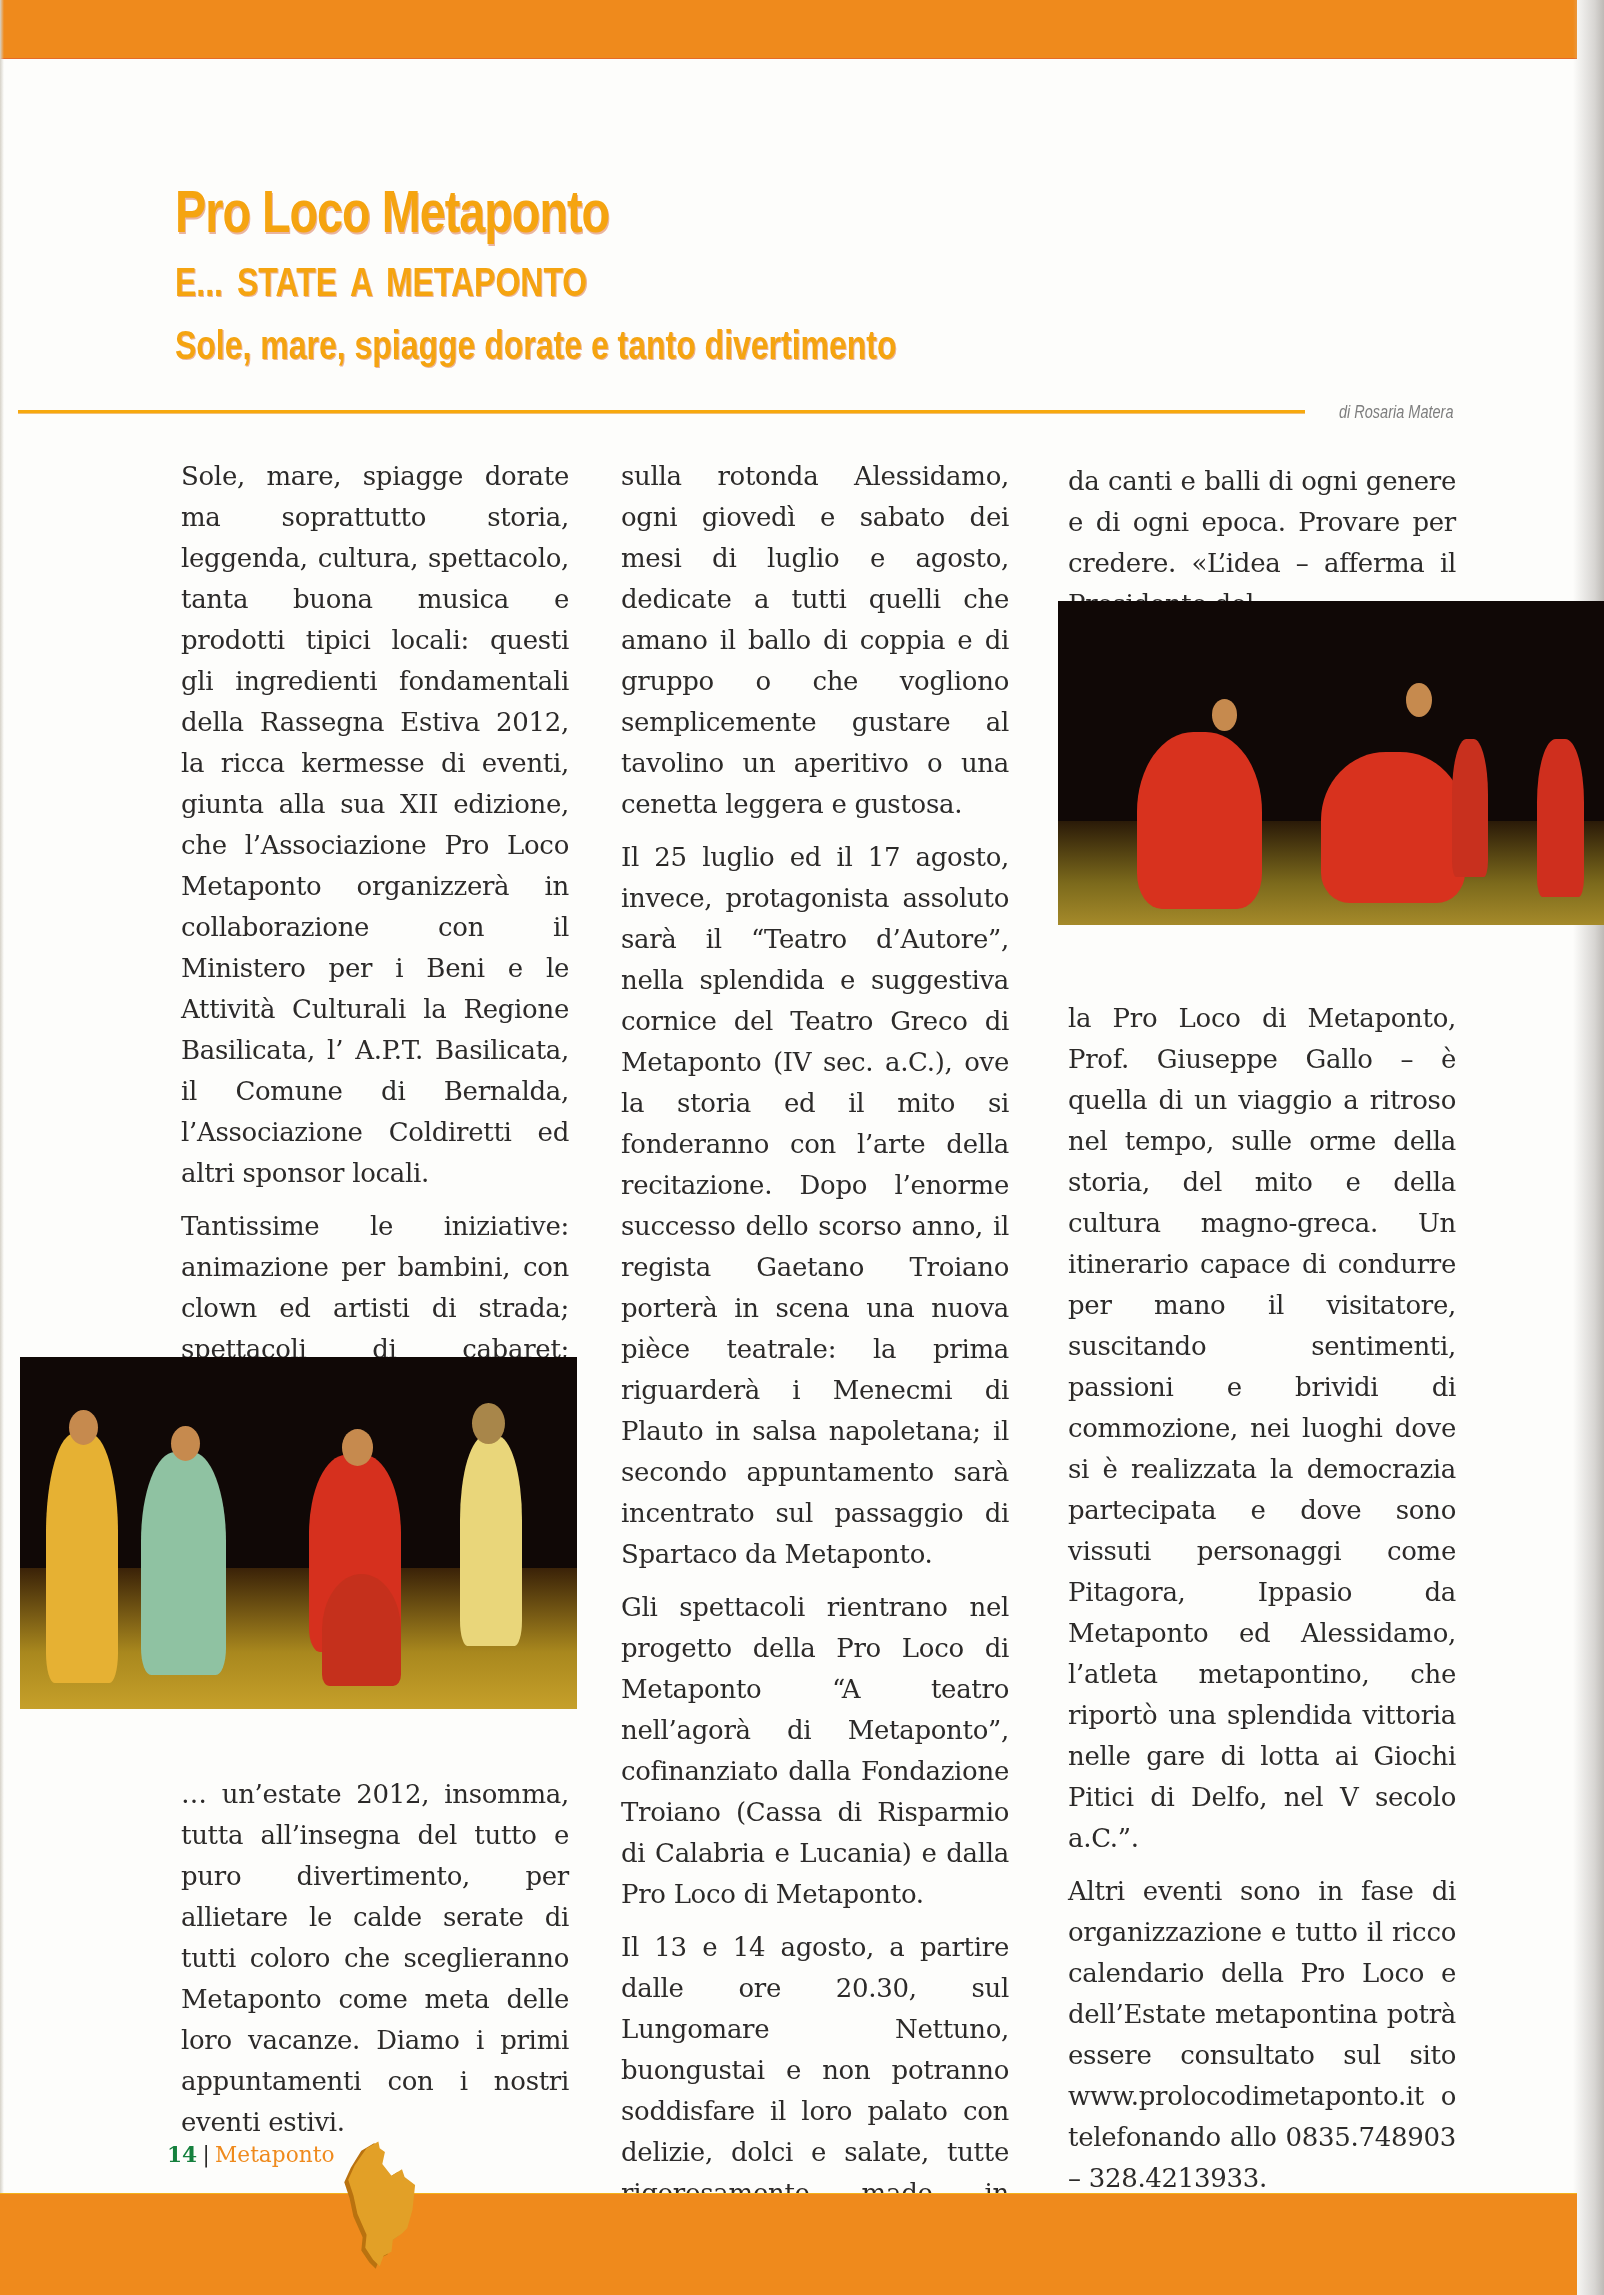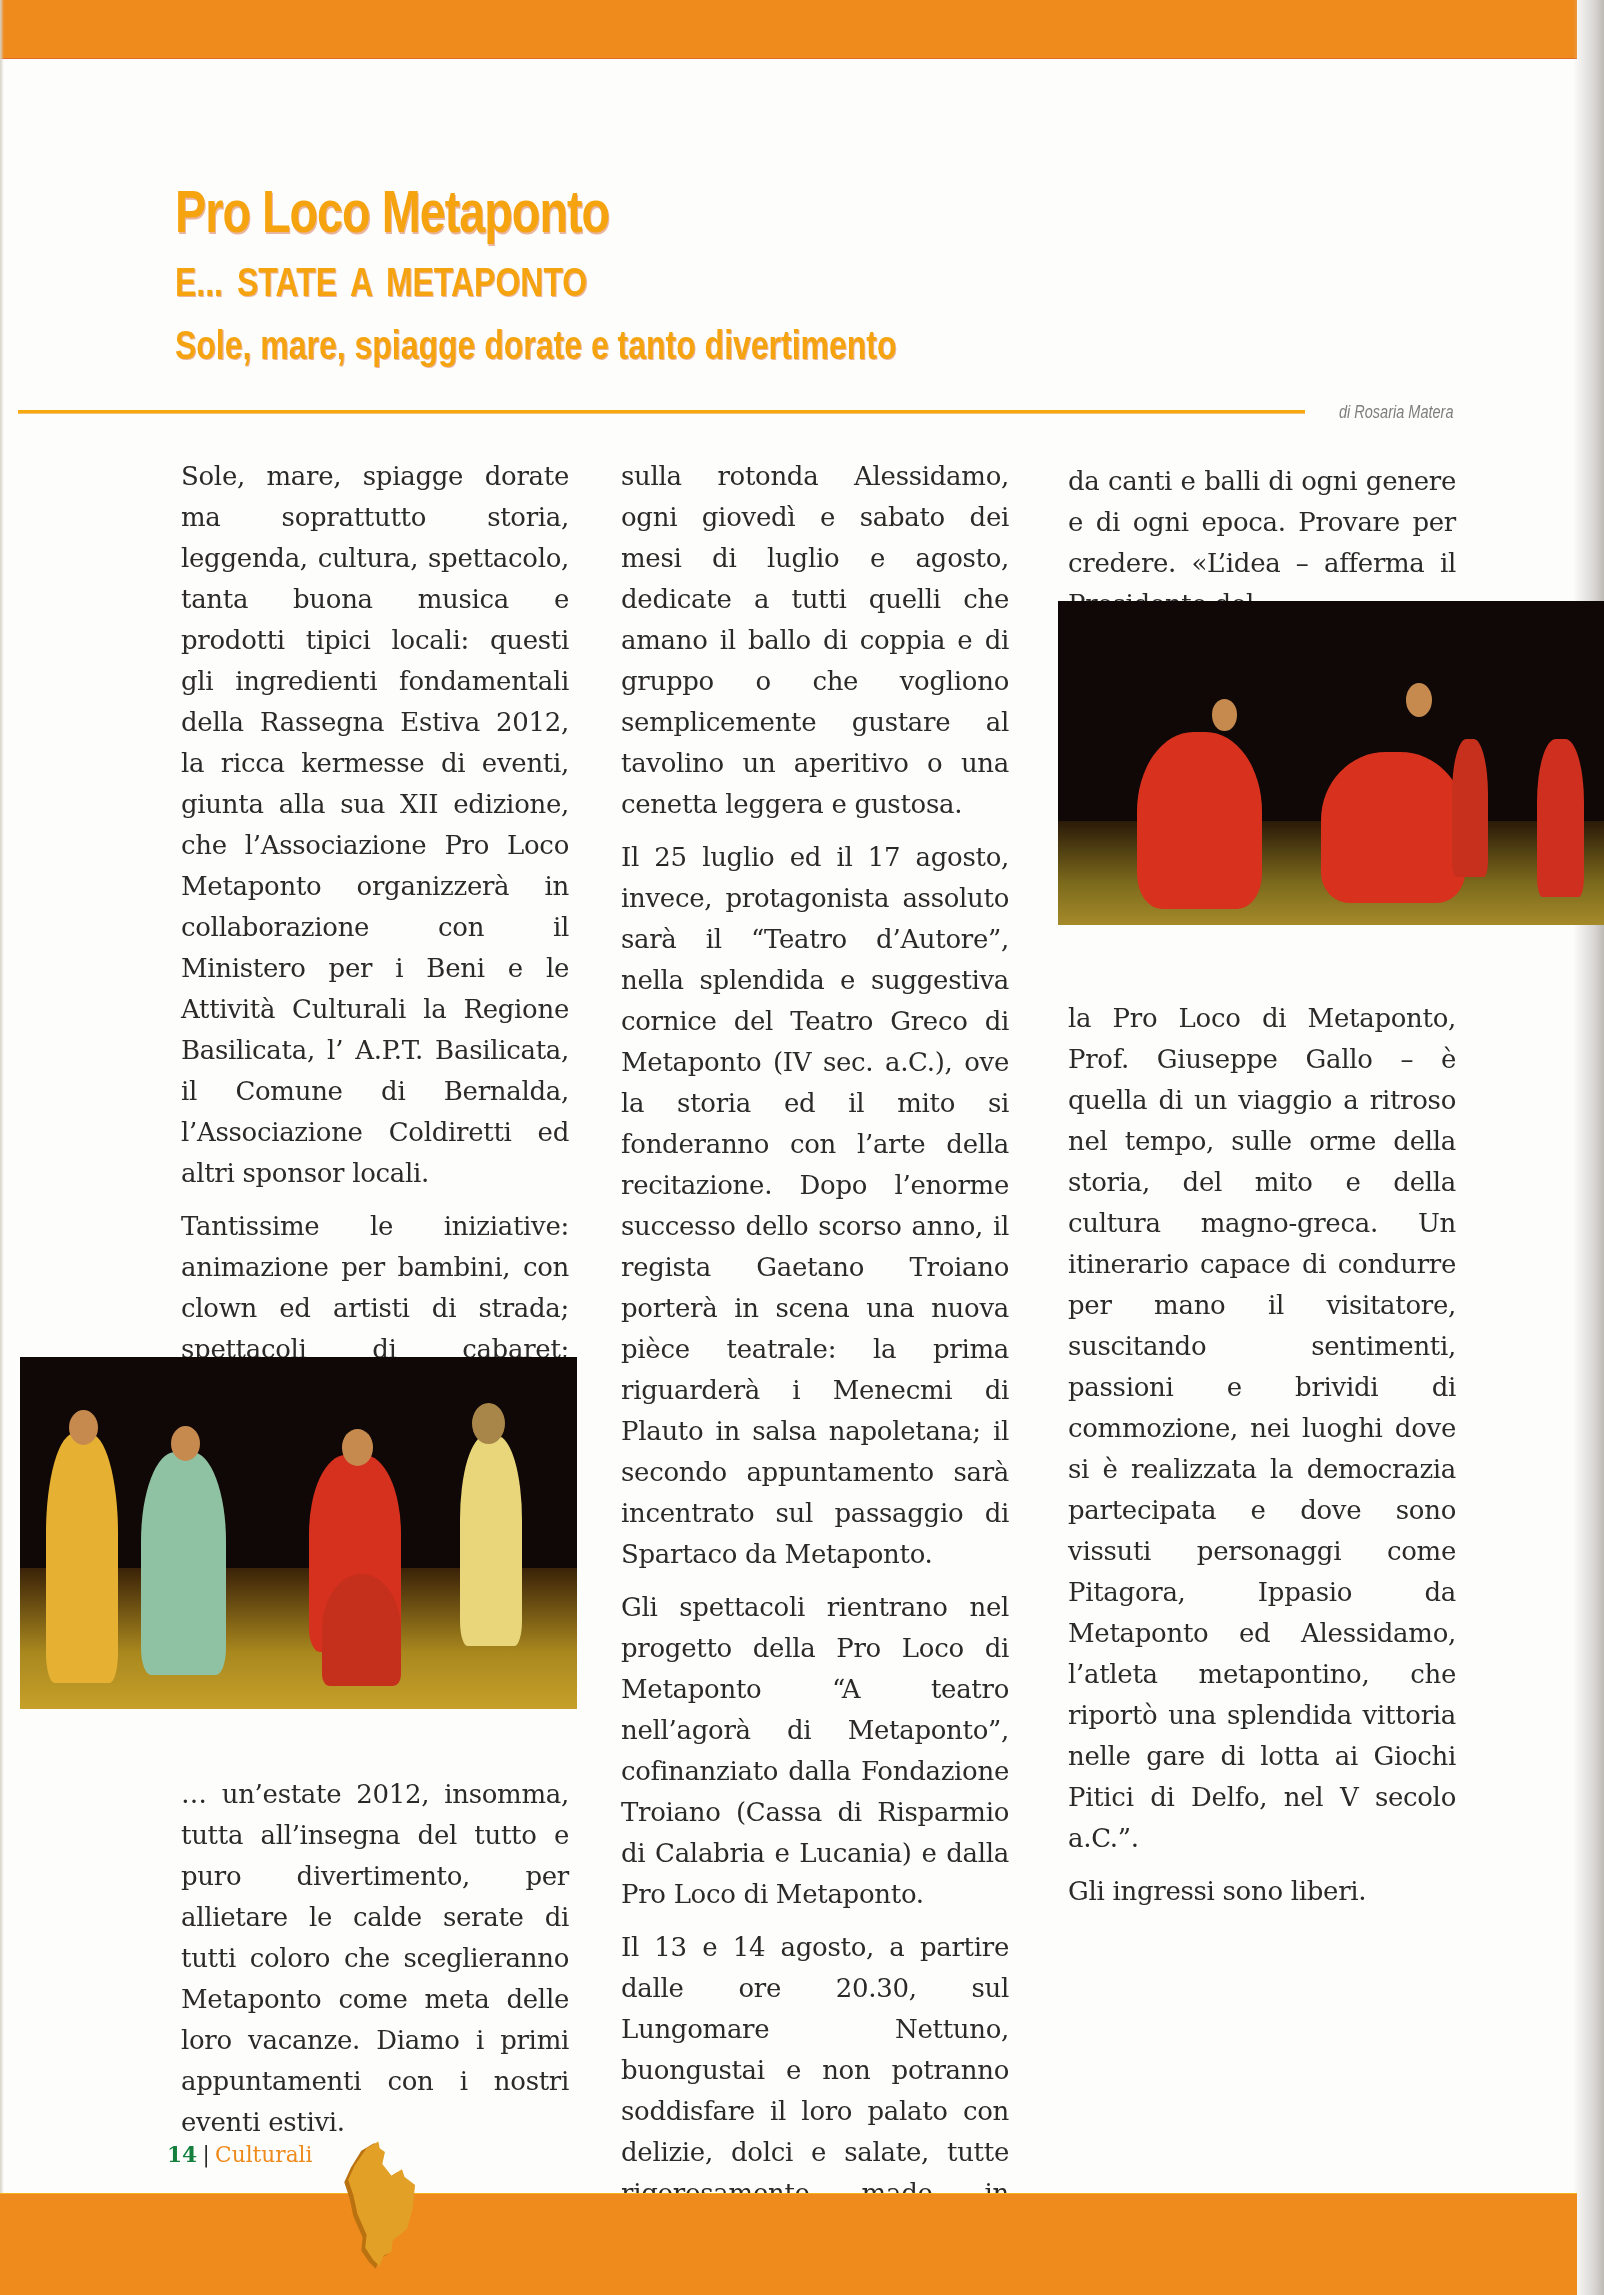--- a/index.html
+++ b/index.html
@@ -134,24 +134,25 @@
   <div class="figure" style="left:79px;top:131px;width:125px;height:177px;background:#d8321e;border-radius:45% 45% 20% 20%;"></div>
   <div class="head" style="left:154px;top:98px;width:25px;height:31.5px;"></div>
   <div class="figure" style="left:263px;top:151px;width:144px;height:151px;background:#d8321e;border-radius:45% 45% 20% 20%;"></div>
   <div class="head" style="left:348px;top:82px;width:26px;height:34px;"></div>
   <div class="figure" style="left:394px;top:138px;width:36px;height:138px;background:#c8301e;"></div>
   <div class="figure" style="left:479px;top:138px;width:47px;height:158px;background:#cf2f1e;"></div>
 </div>
 
 <div class="col col3b">
   <p>la Pro Loco di Metaponto, Prof. Giuseppe Gallo – è quella di un viaggio a ritroso nel tempo, sulle orme della storia, del mito e della cultura magno-greca. Un itinerario capace di condurre per mano il visitatore, suscitando sentimenti, passioni e brividi di commozione, nei luoghi dove si è realizzata la democrazia partecipata e dove sono vissuti personaggi come Pitagora, Ippasio da Metaponto ed Alessidamo, l’atleta metapontino, che riportò una splendida vittoria nelle gare di lotta ai Giochi Pitici di Delfo, nel V secolo a.C.”.</p>
+  <p>Altri eventi sono in fase di organizzazione e tutto il ricco calendario della Pro Loco e dell’Estate metapontina potrà essere consultato sul sito www.prolocodimetaponto.it o telefonando allo 0835.748903 – 328.4213933.</p>
   <p>Gli ingressi sono liberi.</p>
 </div>
 
 <div class="footer-band"></div>
 <div class="folio">
-  <span class="num">14</span><span class="sep">|</span><span class="mag">Culturali</span>
+  <span class="num">14</span><span class="sep">|</span><span class="mag">Metaponto</span>
 </div>
 <svg class="region-map" viewBox="0 0 140 215">
   <path d="M40 18 L60 6 L62 16 L70 22 L66 40 L80 60 L96 50 L100 62 L116 74 L112 112 L104 140 L96 148 L82 158 L80 176 L68 182 L62 198 L52 188 L40 170 L42 150 L28 118 L22 90 L14 66 L24 44 Z" fill="#b9720f"></path>
   <path d="M48 14 L66 4 L68 14 L76 20 L72 38 L86 56 L102 46 L106 58 L122 70 L118 108 L110 136 L102 144 L88 154 L86 172 L74 178 L68 194 L58 184 L46 166 L48 146 L34 114 L28 86 L20 62 L30 40 Z" fill="#e2a027"></path>
 </svg>
 
 
 </body></html>

